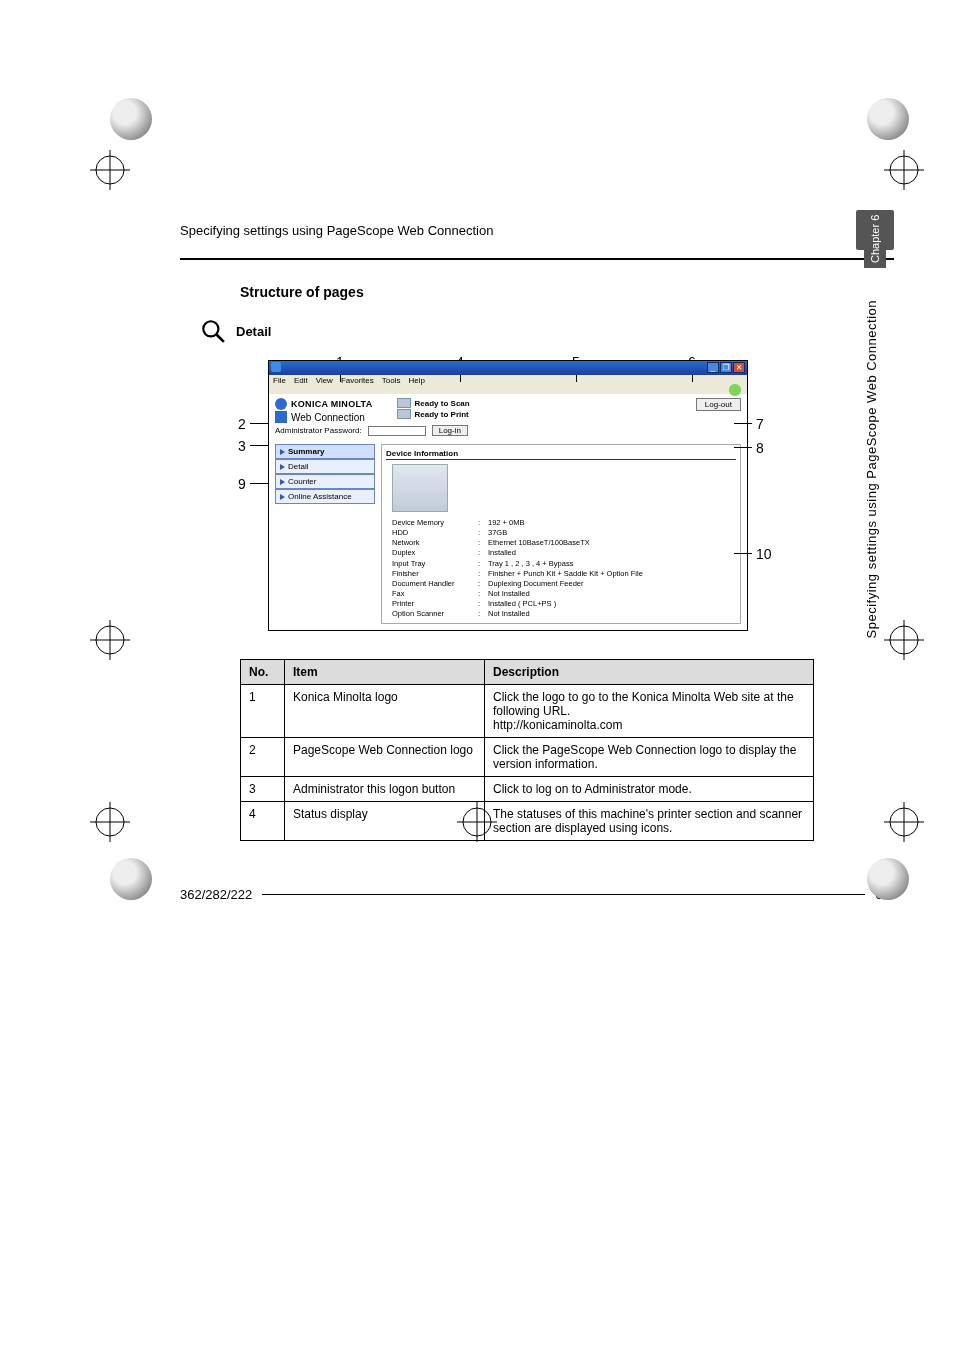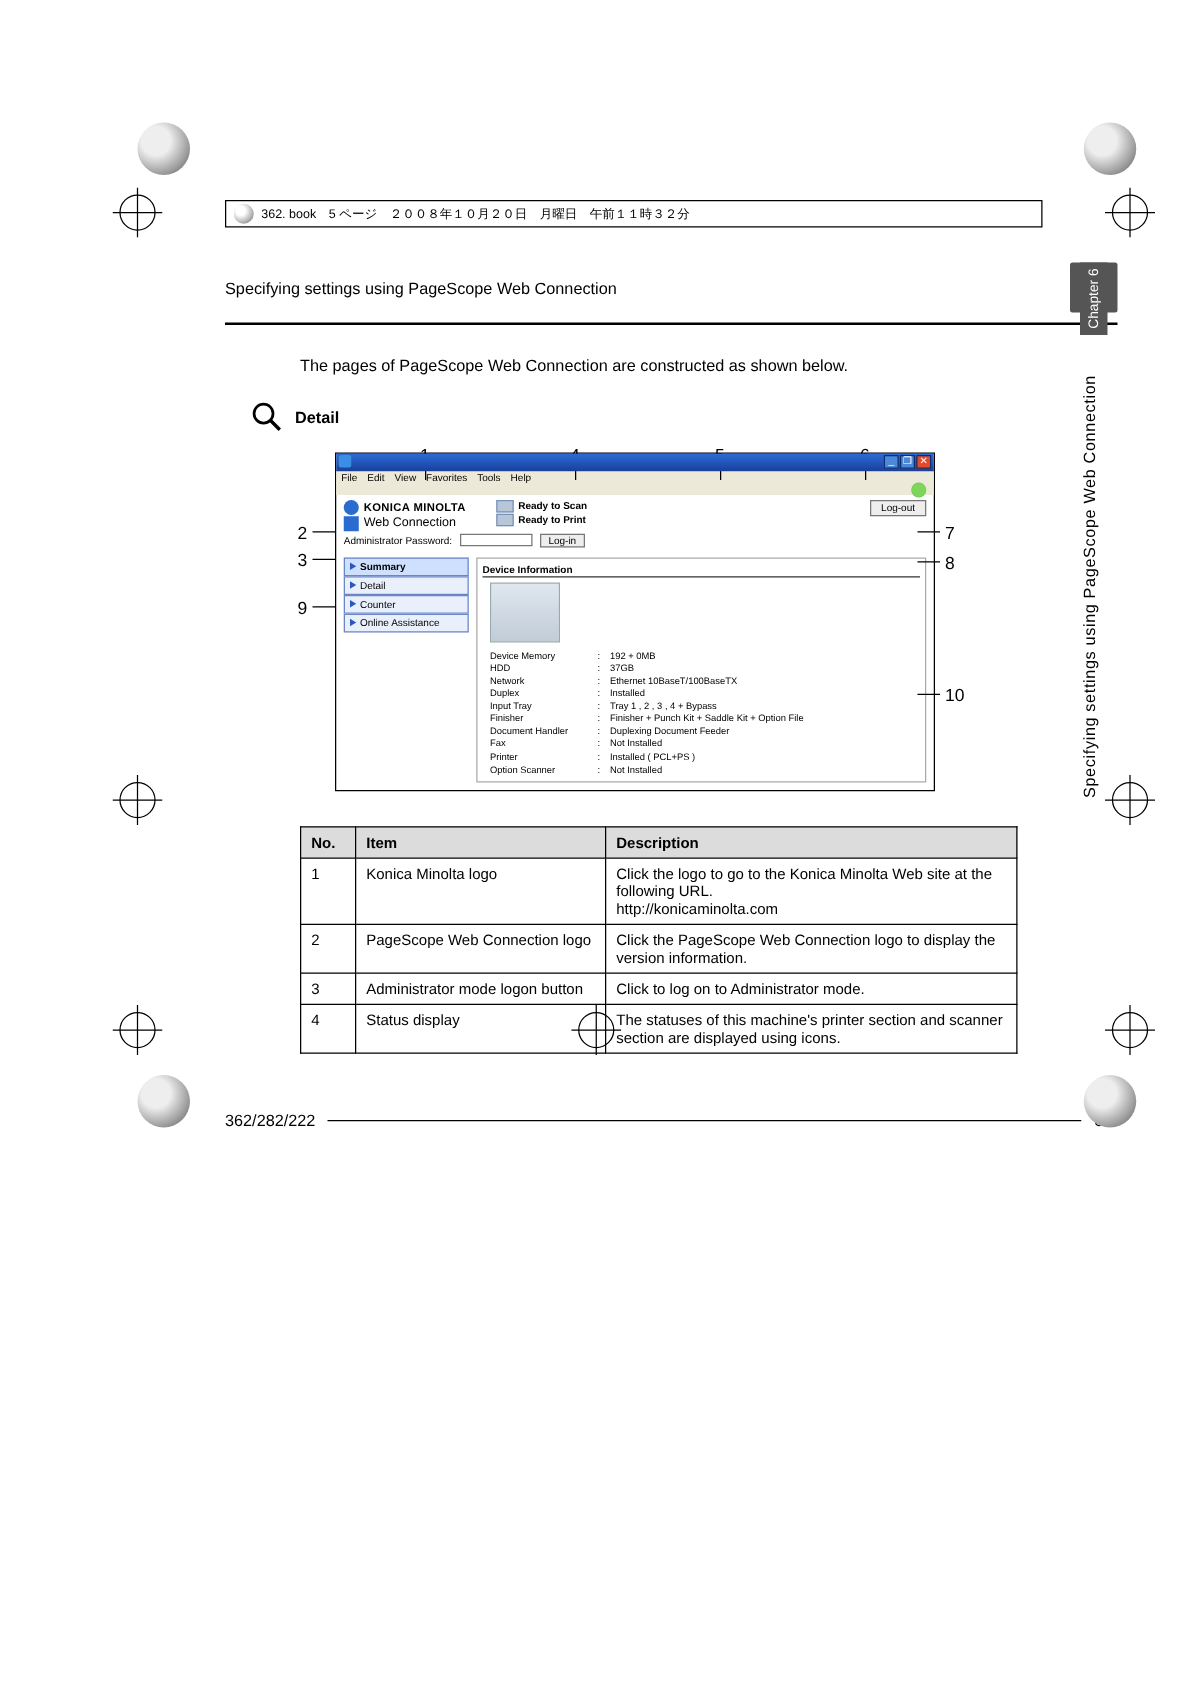--- a/index.html
+++ b/index.html
@@ -153,37 +153,33 @@
 </head>
 <body>
 
 <div class="page">
 
   <div class="gem g-tl"></div>
   <div class="gem g-tr"></div>
   <div class="gem g-bl"></div>
   <div class="gem g-br"></div>
 
-  <div class="bookline">
-    <span class="gemico"></span>
-    <span>362. book　5 ページ　２００８年１０月２０日　月曜日　午前１１時３２分</span>
-  </div>
 
   <div class="side-tab">Chapter 6</div>
   <div class="side-v">Specifying settings using PageScope Web Connection</div>
 
   <div class="content">
     <div class="running-head">
       <span class="rh-text">Specifying settings using PageScope Web Connection</span>
       <div class="chapter-box">6</div>
     </div>
     <div class="hr"></div>
 
     <div class="body">
-      <p class="para">The pages of PageScope Web Connection are constructed as shown below.</p>
+      <h3 class="sect">Structure of pages</h3>
 
       <div class="detail-row">
         <svg class="mag" viewBox="0 0 24 24">
           <circle cx="10" cy="10" r="7" fill="none" stroke="#000" stroke-width="2"></circle>
           <line x1="15" y1="15" x2="22" y2="22" stroke="#000" stroke-width="2.5"></line>
         </svg>
         <div>
           <div class="detail-title">Detail</div>
         </div>
       </div>
@@ -355,21 +351,21 @@
               <td class="item">Konica Minolta logo</td>
               <td>Click the logo to go to the Konica Minolta Web site at the following URL.<br>http://konicaminolta.com</td>
             </tr>
             <tr>
               <td class="no">2</td>
               <td class="item">PageScope Web Connection logo</td>
               <td>Click the PageScope Web Connection logo to display the version information.</td>
             </tr>
             <tr>
               <td class="no">3</td>
-              <td class="item">Administrator mode logon button</td>
+              <td class="item">Administrator this logon button</td>
               <td>Click to log on to Administrator mode.</td>
             </tr>
             <tr>
               <td class="no">4</td>
               <td class="item">Status display</td>
               <td>The statuses of this machine's printer section and scanner section are displayed using icons.</td>
             </tr>
           </tbody>
       </table>
     </div>

